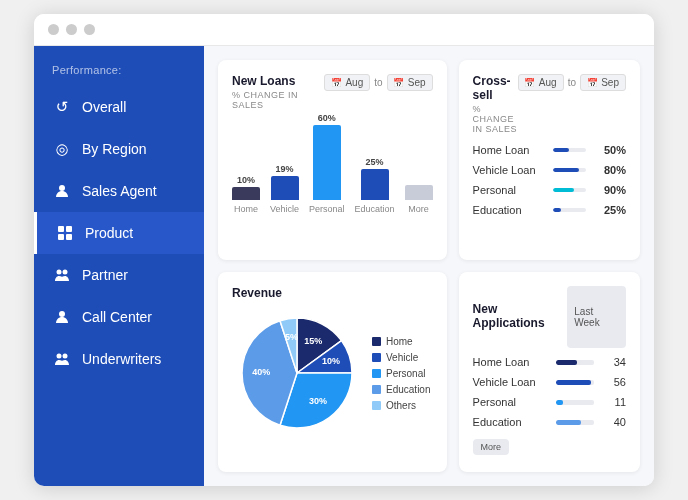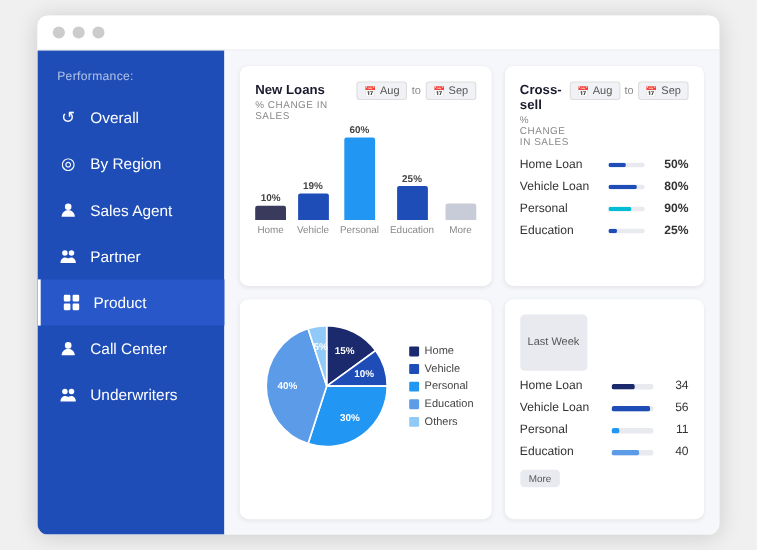--- a/index.html
+++ b/index.html
@@ -304,44 +304,44 @@
       </div>
       <div class="sidebar-item">
         <span class="sidebar-icon">
           <svg width="16" height="16" viewBox="0 0 16 16" fill="white">
               <circle cx="8" cy="5" r="3"></circle>
               <path d="M2 14c0-3.3 2.7-6 6-6s6 2.7 6 6"></path>
             </svg>
         </span>
         <span class="item-label">Sales Agent</span>
       </div>
-      <div class="sidebar-item">
-        <span class="sidebar-icon">
-          <svg width="16" height="16" viewBox="0 0 16 16" fill="white">
-              <circle cx="5" cy="5" r="2.5"></circle>
-              <circle cx="11" cy="5" r="2.5"></circle>
-              <path d="M1 14c0-2.8 1.8-5 4-5s3 1 3 1 1-1 3-1 4 2.2 4 5" fill="white"></path>
-            </svg>
-        </span>
-        <span class="item-label">Partner</span>
-      </div>
       <div class="sidebar-item active">
         <span class="sidebar-icon">
           <svg width="16" height="16" viewBox="0 0 16 16" fill="white">
               <rect x="1" y="1" width="6" height="6" rx="1"></rect>
               <rect x="9" y="1" width="6" height="6" rx="1"></rect>
               <rect x="1" y="9" width="6" height="6" rx="1"></rect>
               <rect x="9" y="9" width="6" height="6" rx="1"></rect>
             </svg>
         </span>
         <span class="item-label">Product</span>
       </div>
       <div class="sidebar-item">
         <span class="sidebar-icon">
           <svg width="16" height="16" viewBox="0 0 16 16" fill="white">
+              <circle cx="5" cy="5" r="2.5"></circle>
+              <circle cx="11" cy="5" r="2.5"></circle>
+              <path d="M1 14c0-2.8 1.8-5 4-5s3 1 3 1 1-1 3-1 4 2.2 4 5" fill="white"></path>
+            </svg>
+        </span>
+        <span class="item-label">Partner</span>
+      </div>
+      <div class="sidebar-item">
+        <span class="sidebar-icon">
+          <svg width="16" height="16" viewBox="0 0 16 16" fill="white">
               <circle cx="8" cy="5" r="3"></circle>
               <path d="M2 14c0-3.3 2.7-6 6-6s6 2.7 6 6"></path>
             </svg>
         </span>
         <span class="item-label">Call Center</span>
       </div>
       <div class="sidebar-item">
         <span class="sidebar-icon">
           <svg width="16" height="16" viewBox="0 0 16 16" fill="white">
               <circle cx="5" cy="5" r="2.5"></circle>
@@ -446,20 +446,21 @@
     <span class="crosssell-label">Education</span>
     <div class="bar-line-container">
       <div class="bar-line" style="width:25%;background:#1e4db7;"></div>
     </div>
     <span class="crosssell-pct">25%</span>
   </div>
           </div>
       </div>
 
       <div class="card">
+        <div class="card-title" style="margin-bottom:8px;">Revenue</div>
         <div class="pie-section">
           <div class="pie-wrapper">
             <svg width="130" height="130" viewBox="0 0 130 130" id="pie-svg">
                 <path d="M65,65 L65,10 A55,55 0 0,1 109.49593469062211,32.671811123913976 Z" fill="#1a2a6c" stroke="#fff" stroke-width="1.5"></path>
                 <text x="81.2301603656888" y="33.146516760265854" text-anchor="middle" dominant-baseline="middle" fill="#fff" font-size="9" font-weight="700">15%</text>
                 <path d="M65,65 L109.49593469062211,32.671811123913976 A55,55 0 0,1 120,65 Z" fill="#1e4db7" stroke="#fff" stroke-width="1.5"></path>
                 <text x="99.00027045755174" y="53.95264245109563" text-anchor="middle" dominant-baseline="middle" fill="#fff" font-size="9" font-weight="700">10%</text>
                 <path d="M65,65 L120,65 A55,55 0 0,1 48.00406530937789,117.30810839623345 Z" fill="#2196f3" stroke="#fff" stroke-width="1.5"></path>
                 <text x="86.01332276945591" y="93.92235754890437" text-anchor="middle" dominant-baseline="middle" fill="#fff" font-size="9" font-weight="700">30%</text>
                 <path d="M65,65 L48.00406530937789,117.30810839623345 A55,55 0 0,1 48.004065309377886,12.691891603766557 Z" fill="#5b9be8" stroke="#fff" stroke-width="1.5"></path>
@@ -488,20 +489,21 @@
               <div class="pie-legend-item">
       <div class="legend-dot" style="background:#90caf9;"></div>
       <span>Others</span>
     </div>
             </div>
         </div>
       </div>
 
       <div class="card">
         <div class="new-apps-header">
+          <div class="card-title">New Applications</div>
           <div class="badge">Last Week</div>
         </div>
         <div style="margin-bottom:8px;margin-top:8px;" id="app-rows">
             <div class="app-row">
     <span class="app-label">Home Loan</span>
     <div class="app-bar-cont">
       <div class="app-bar" style="width:57%;background:#1a2a6c;"></div>
     </div>
     <span class="app-count">34</span>
   </div>

